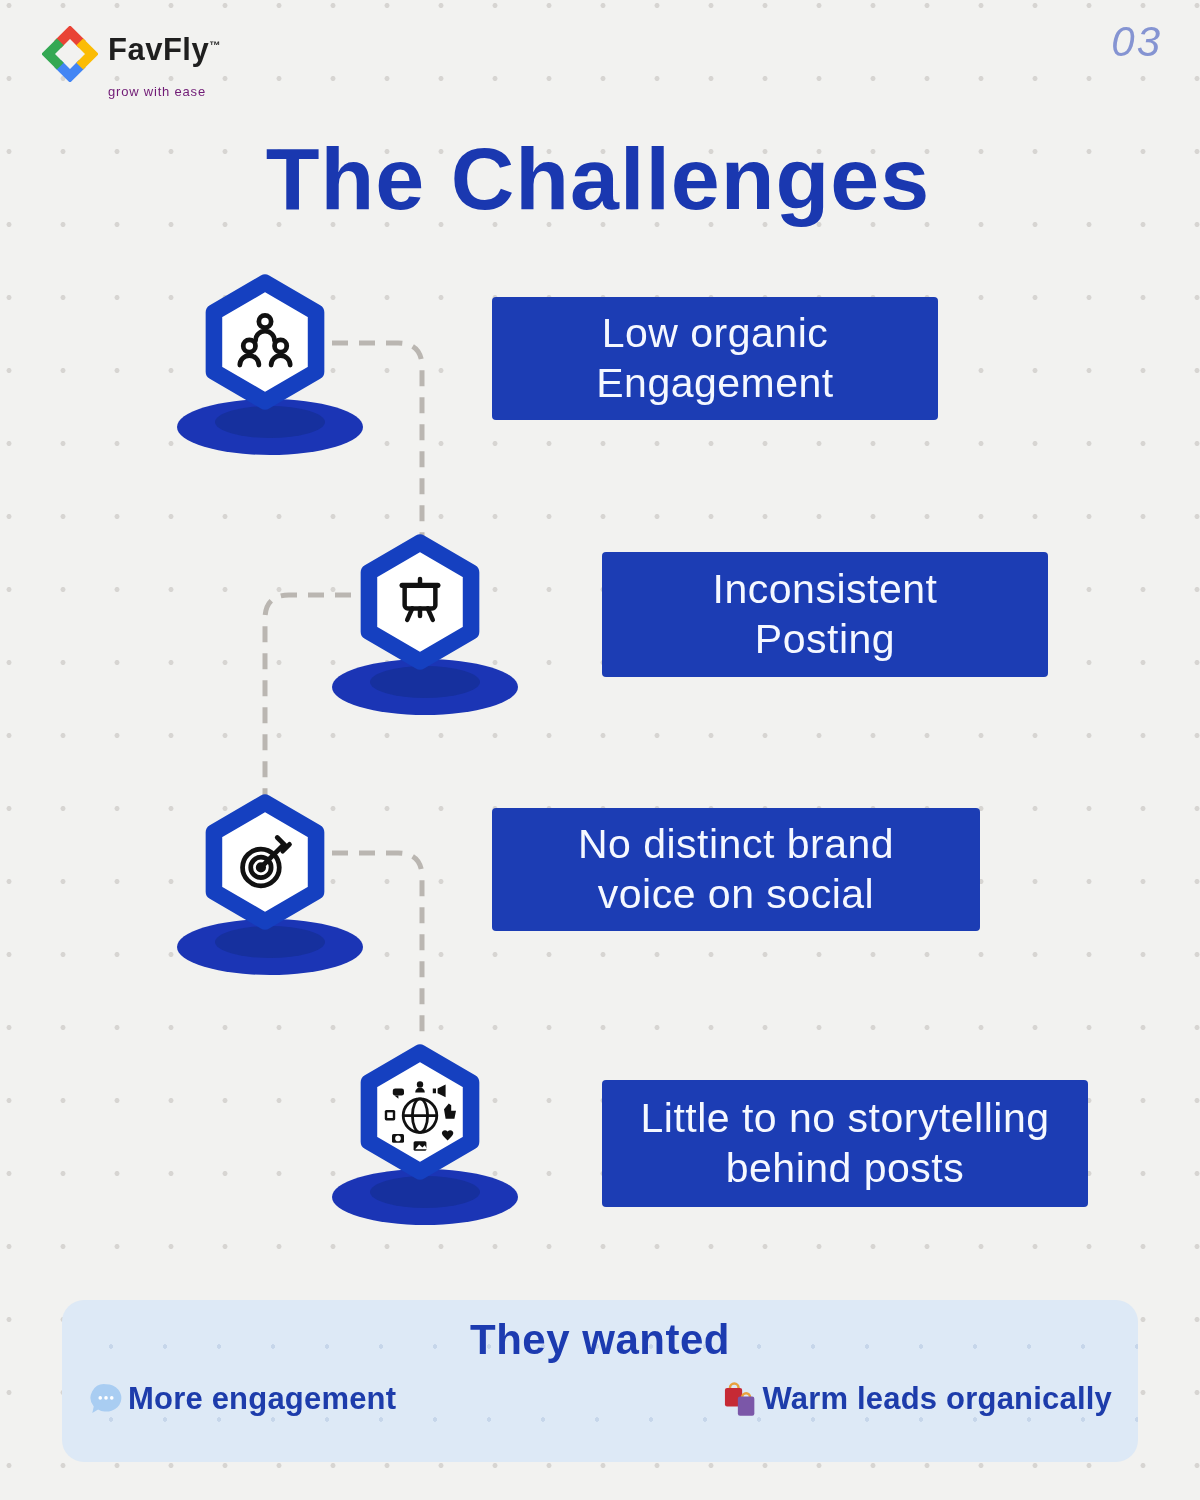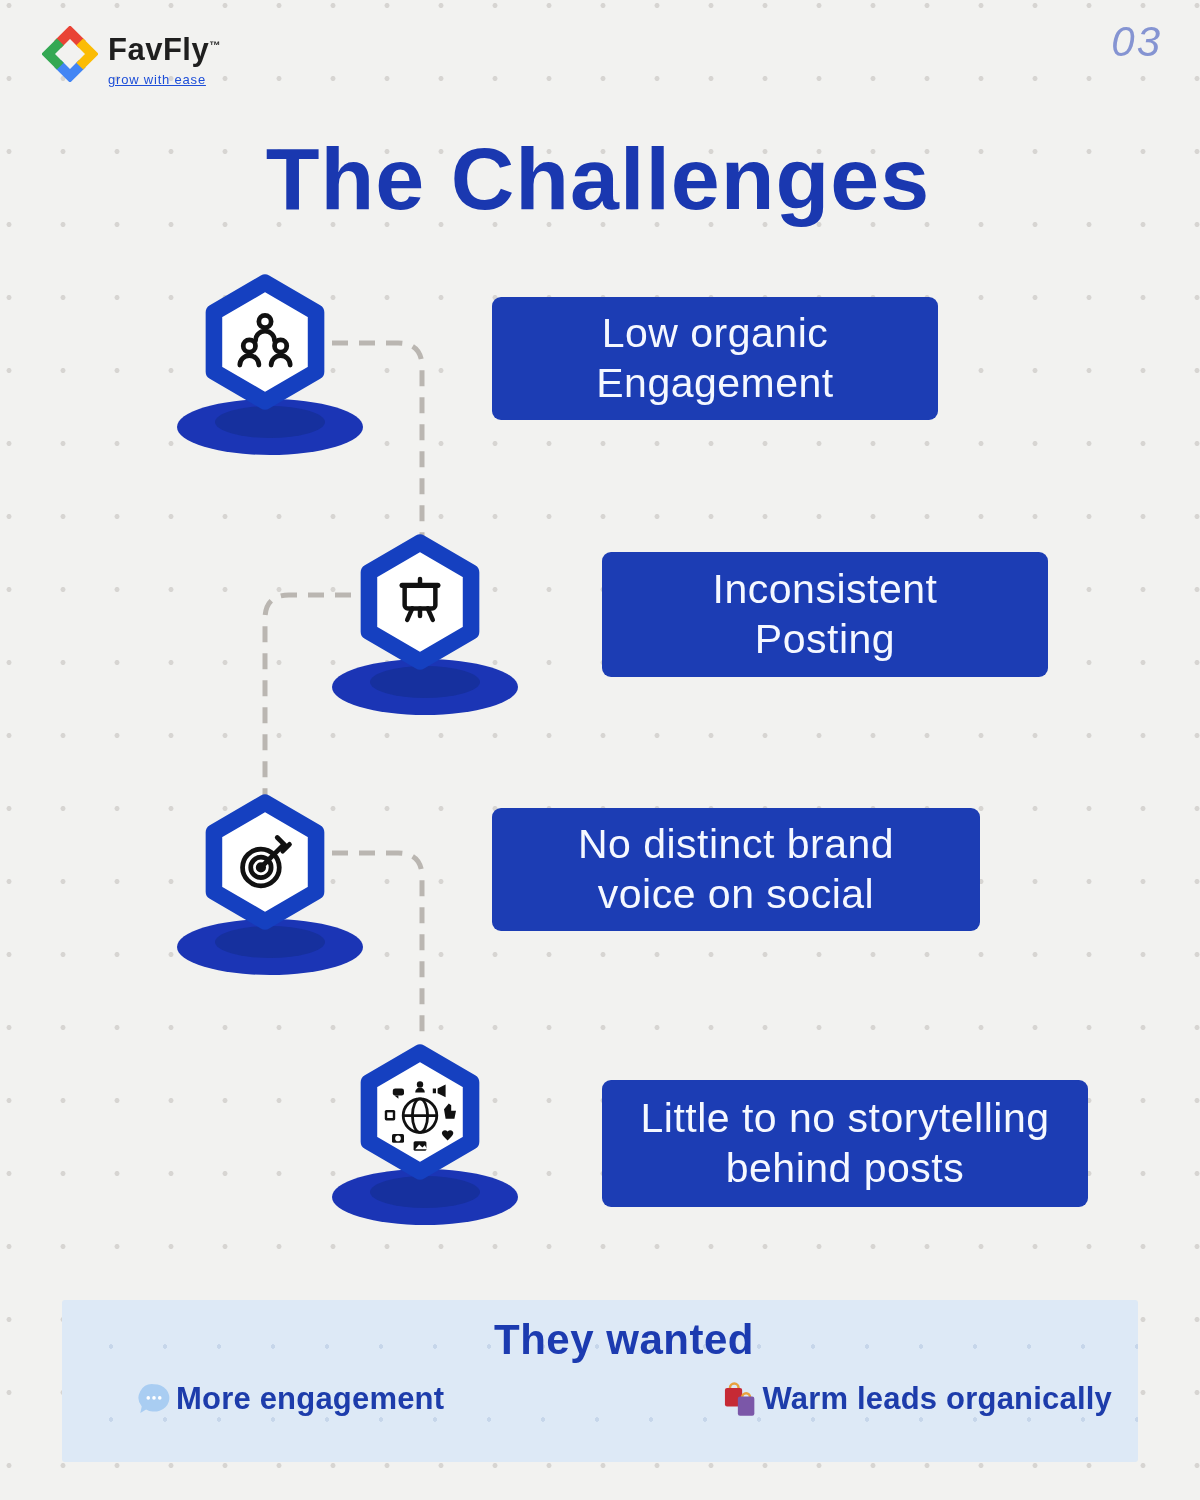--- a/index.html
+++ b/index.html
@@ -14,50 +14,50 @@
     overflow:hidden;
   }
   .canvas { position:absolute; inset:0; width:1200px; height:1500px; }
 
   
   .logo { position:absolute; left:42px; top:26px; display:flex; align-items:flex-start; gap:10px; }
   .logo-mark { width:56px; height:56px; }
   .logo-textcol { padding-top:8px; }
   .logo-name { font-size:31px; font-weight:bold; color:#1f1f1f; letter-spacing:0.5px; line-height:1; }
   .logo-tm { font-size:11px; vertical-align:super; color:#1f1f1f; font-weight:bold; }
-  .logo-tagline { font-size:13px; color:#1d4ed8; margin-top:7px; letter-spacing:0.8px;text-decoration:underline; }
+  .logo-tagline { font-size:13px; color:#701a75; margin-top:19px; letter-spacing:0.8px; }
   .page-number { position:absolute; right:38px; top:18px; font-size:42px; font-style:italic; color:#8594d2; font-weight:400; letter-spacing:2px; }
 
   .main-title { position:absolute; left:0; top:128px; width:1196px; text-align:center;
     font-size:88px; font-weight:bold; color:#1a38b0; letter-spacing:1px; }
 
   
   .connectors { position:absolute; left:0; top:0; z-index:1; }
 
   
   .pin { position:absolute; z-index:2; }
   .pin-base { position:absolute; }
   .pin-hex { position:absolute; }
   .hex-icon { position:absolute; }
 
   
   .pill {
     position:absolute; z-index:2;
-    background:#1c3db4; border-radius:9px;
+    background:#1c3db4; border-radius:4px;
     display:flex; align-items:center; justify-content:center;
     color:#f5f8ff; font-size:41px; line-height:1.2; text-align:center;
     white-space:pre-line; font-weight:400; letter-spacing:0.5px;
   }
 
   
   .wanted-panel {
     position:absolute; left:62px; top:1300px; width:1076px; height:162px;
-    background:#dde9f6; border-radius:3px; z-index:2;
+    background:#dde9f6; border-radius:22px; z-index:2;
     background-image: radial-gradient(circle, #c6d6ea 2px, transparent 2.5px);
-    background-size: 54px 73px; background-position: 22px 10px; padding-left: 48px;
+    background-size: 54px 73px; background-position: 22px 10px;
   }
   .wanted-title { text-align:center; margin-top:16px; font-size:42px; font-weight:bold; color:#1c3bb0; letter-spacing:0.5px; }
   .wanted-items { display:flex; justify-content:space-between; align-items:center; padding:0 26px; margin-top:16px; }
   .wanted-item { display:flex; align-items:center; gap:4px; font-size:31px; font-weight:bold; color:#1d3cab; letter-spacing:0.2px; }
   .wanted-item svg { flex:0 0 auto; }
 </style>
 </head>
 <body>
 
 <div class="canvas">

